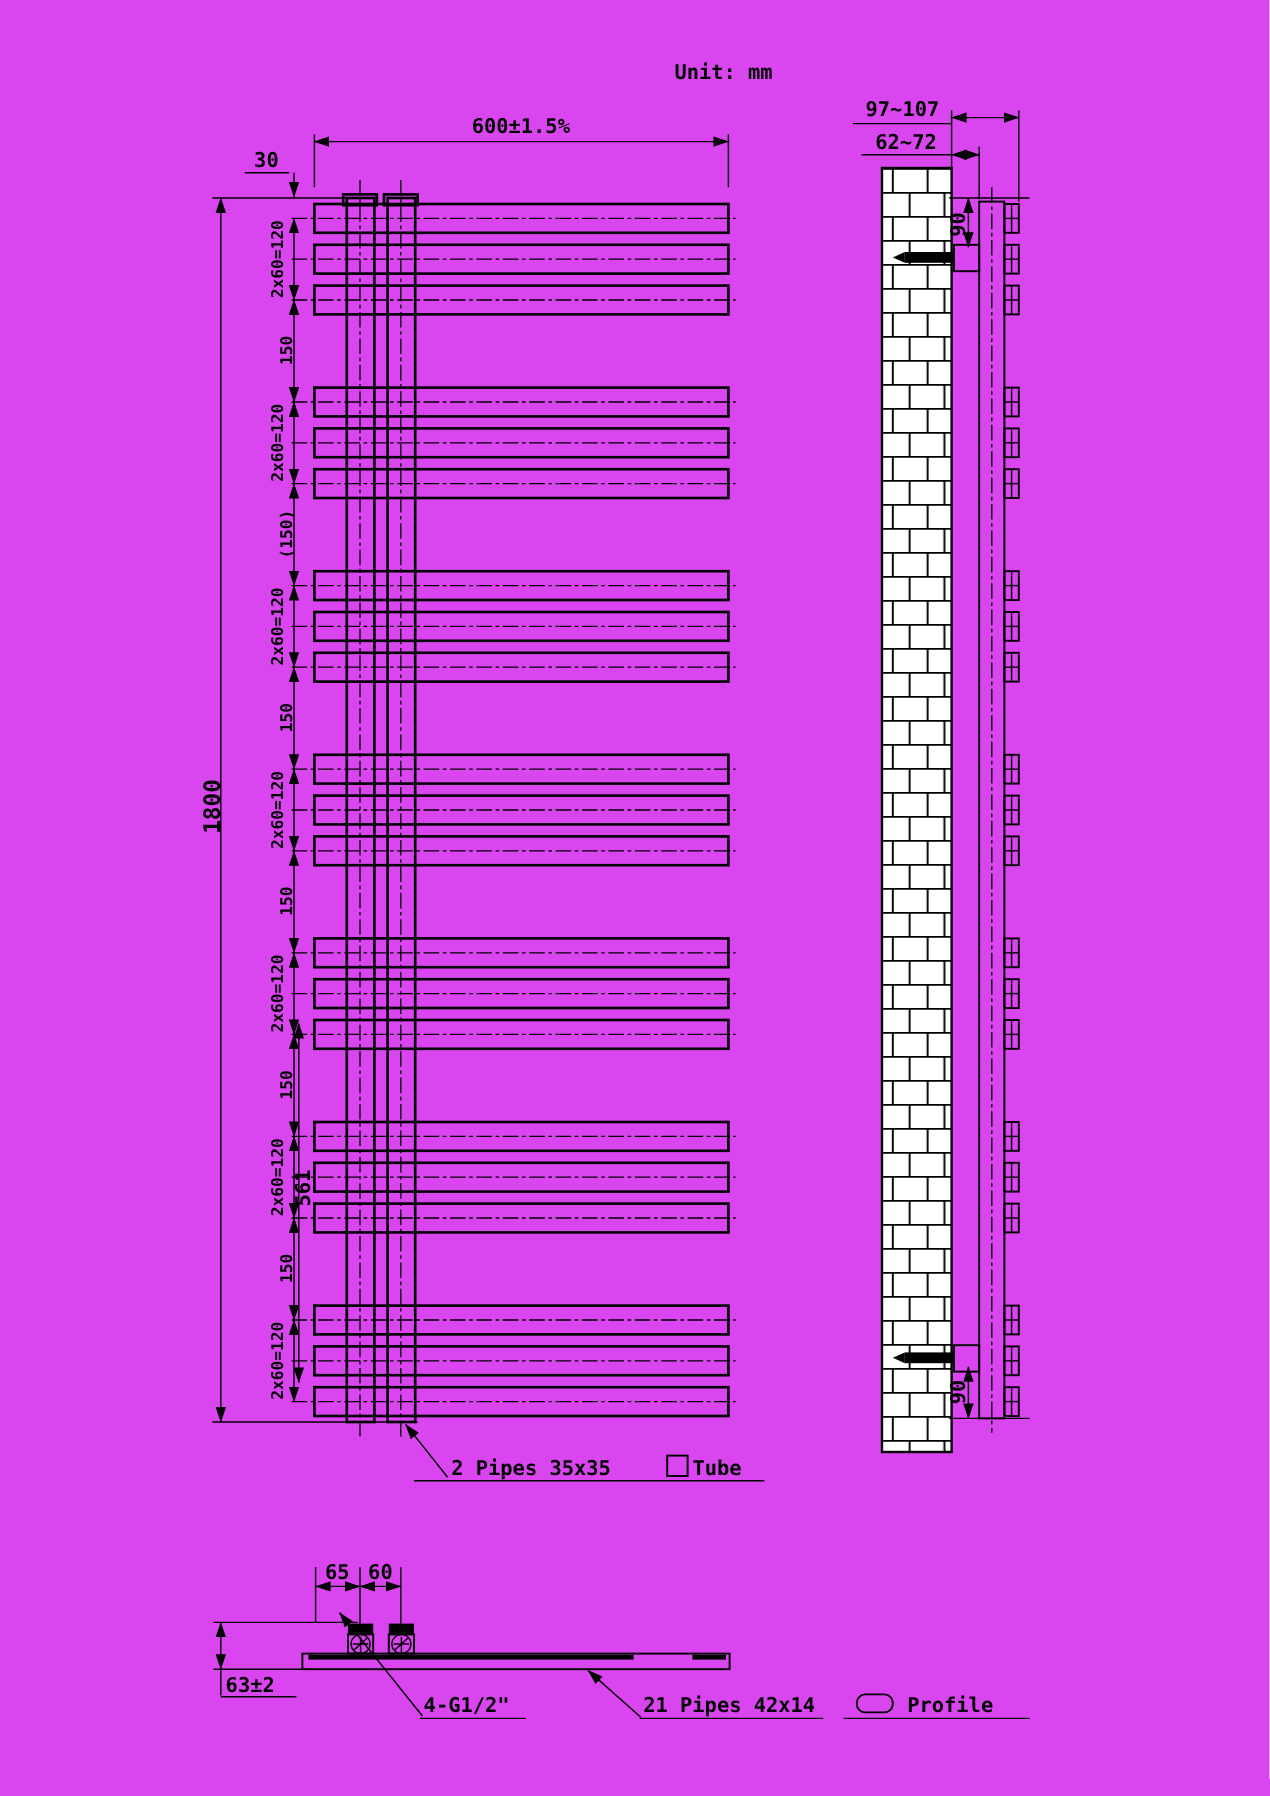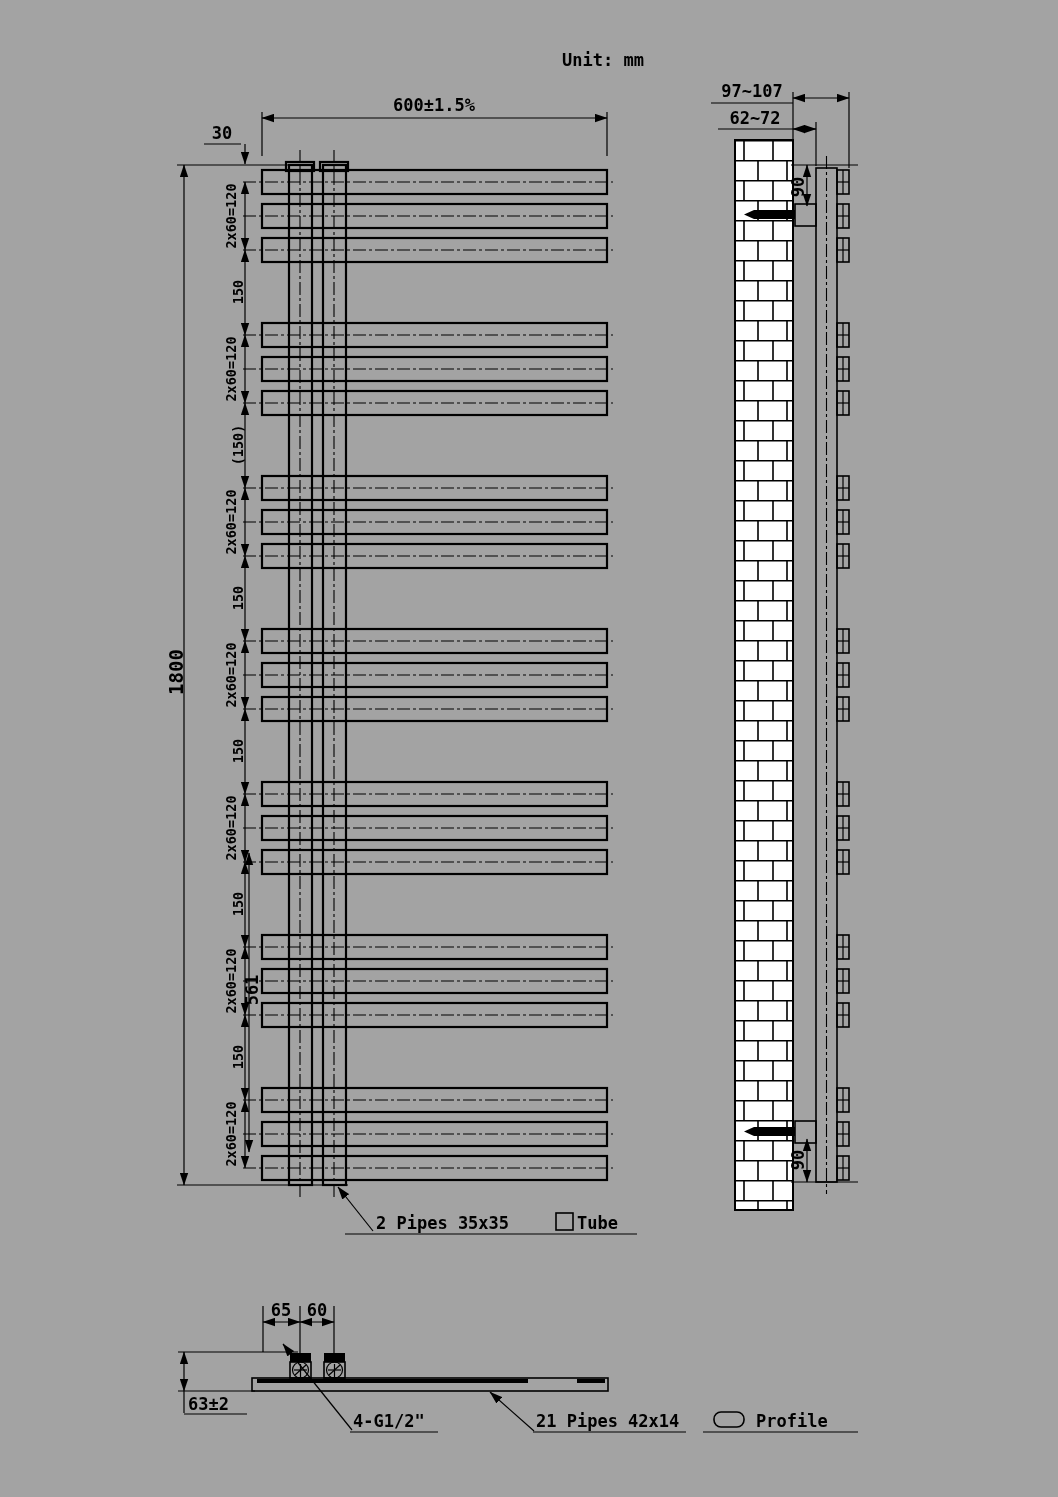--- a/index.html
+++ b/index.html
@@ -1,16 +1,16 @@
 <!DOCTYPE html>
 <html><head>
 <meta charset="utf-8">
 <style>
   html,body{margin:0;padding:0;background:#ffffff;}
-  .page{width:1058px;height:1497px;position:relative;background:#a3a3a3;overflow:hidden;}
+  .page{width:1058px;height:1497px;position:relative;background:#d946ef;overflow:hidden;}
   svg{display:block;}
   .thick{stroke:#000;stroke-width:2.2;fill:none;}
   .mid{stroke:#000;stroke-width:1.6;fill:none;}
   .thin{stroke:#000;stroke-width:1.2;fill:none;}
   .cl{stroke:#000;stroke-width:1.1;fill:none;stroke-dasharray:13 3 3 3;}
   .blk{fill:#000;stroke:none;}
   text{fill:#000;font-family:"DejaVu Sans Mono","Liberation Mono",monospace;font-weight:700;}
   .t17{font-size:17px;}
   .t14{font-size:13.5px;}
   .t19{font-size:19px;}

